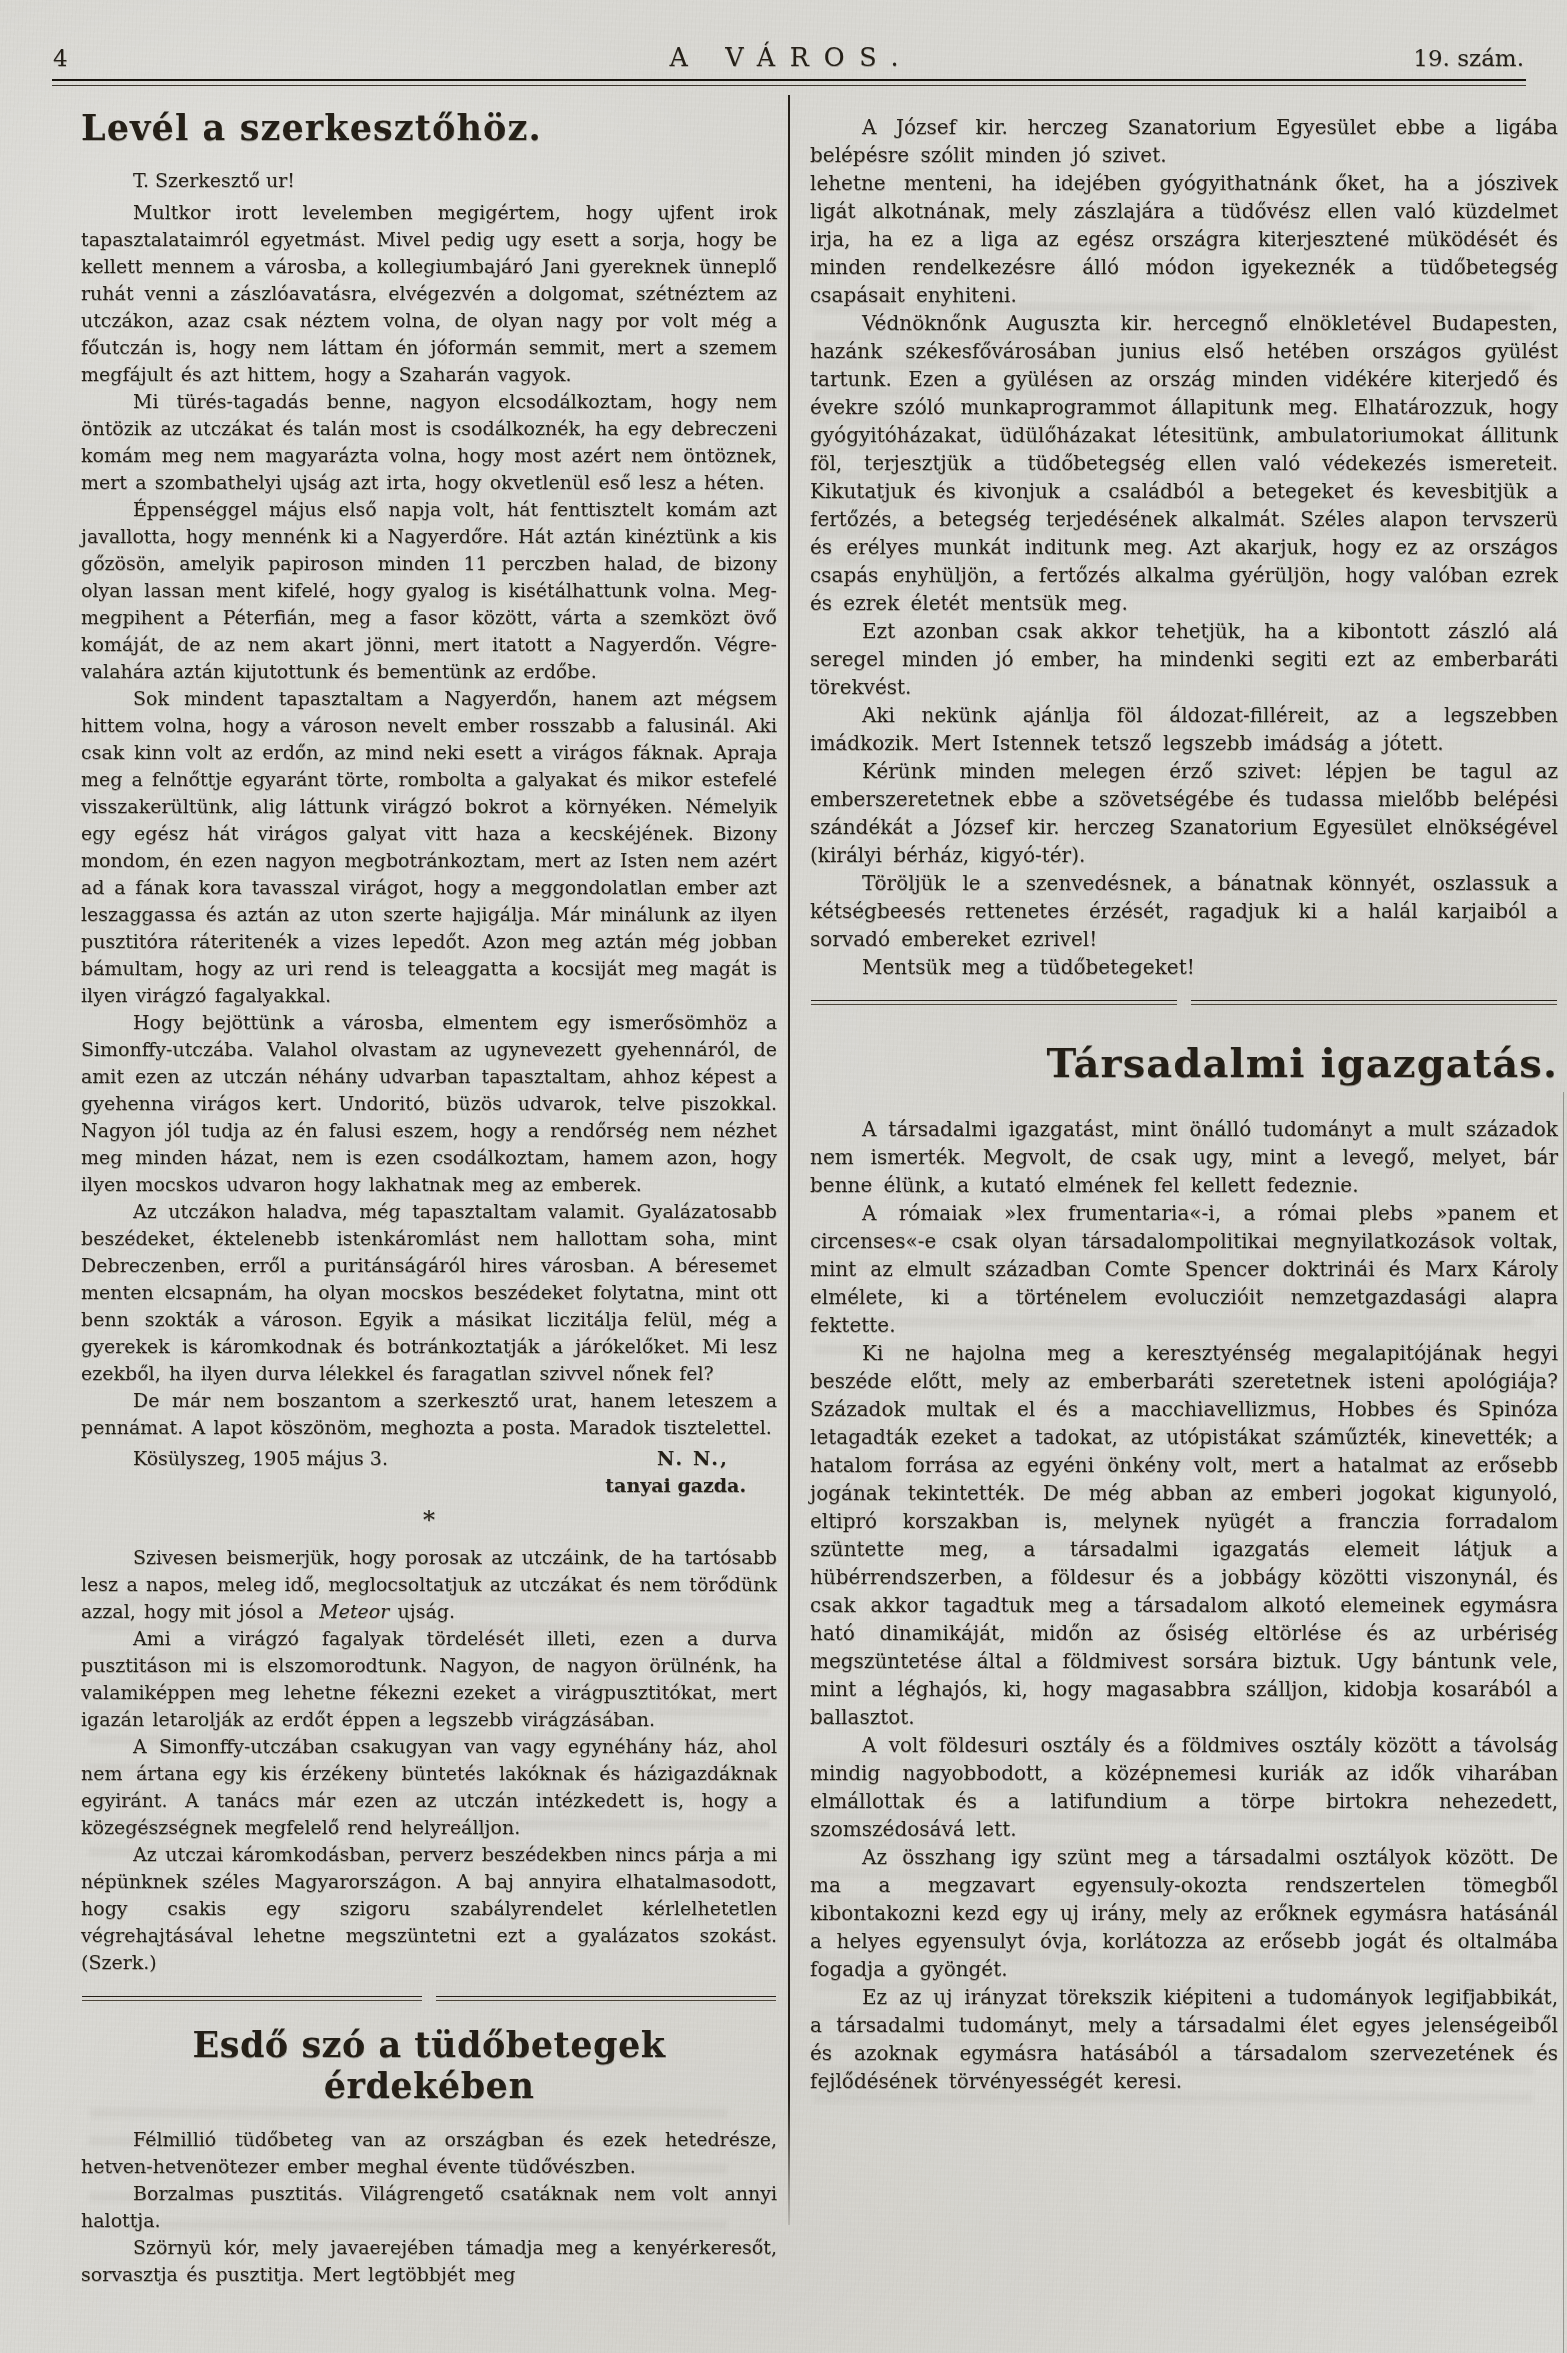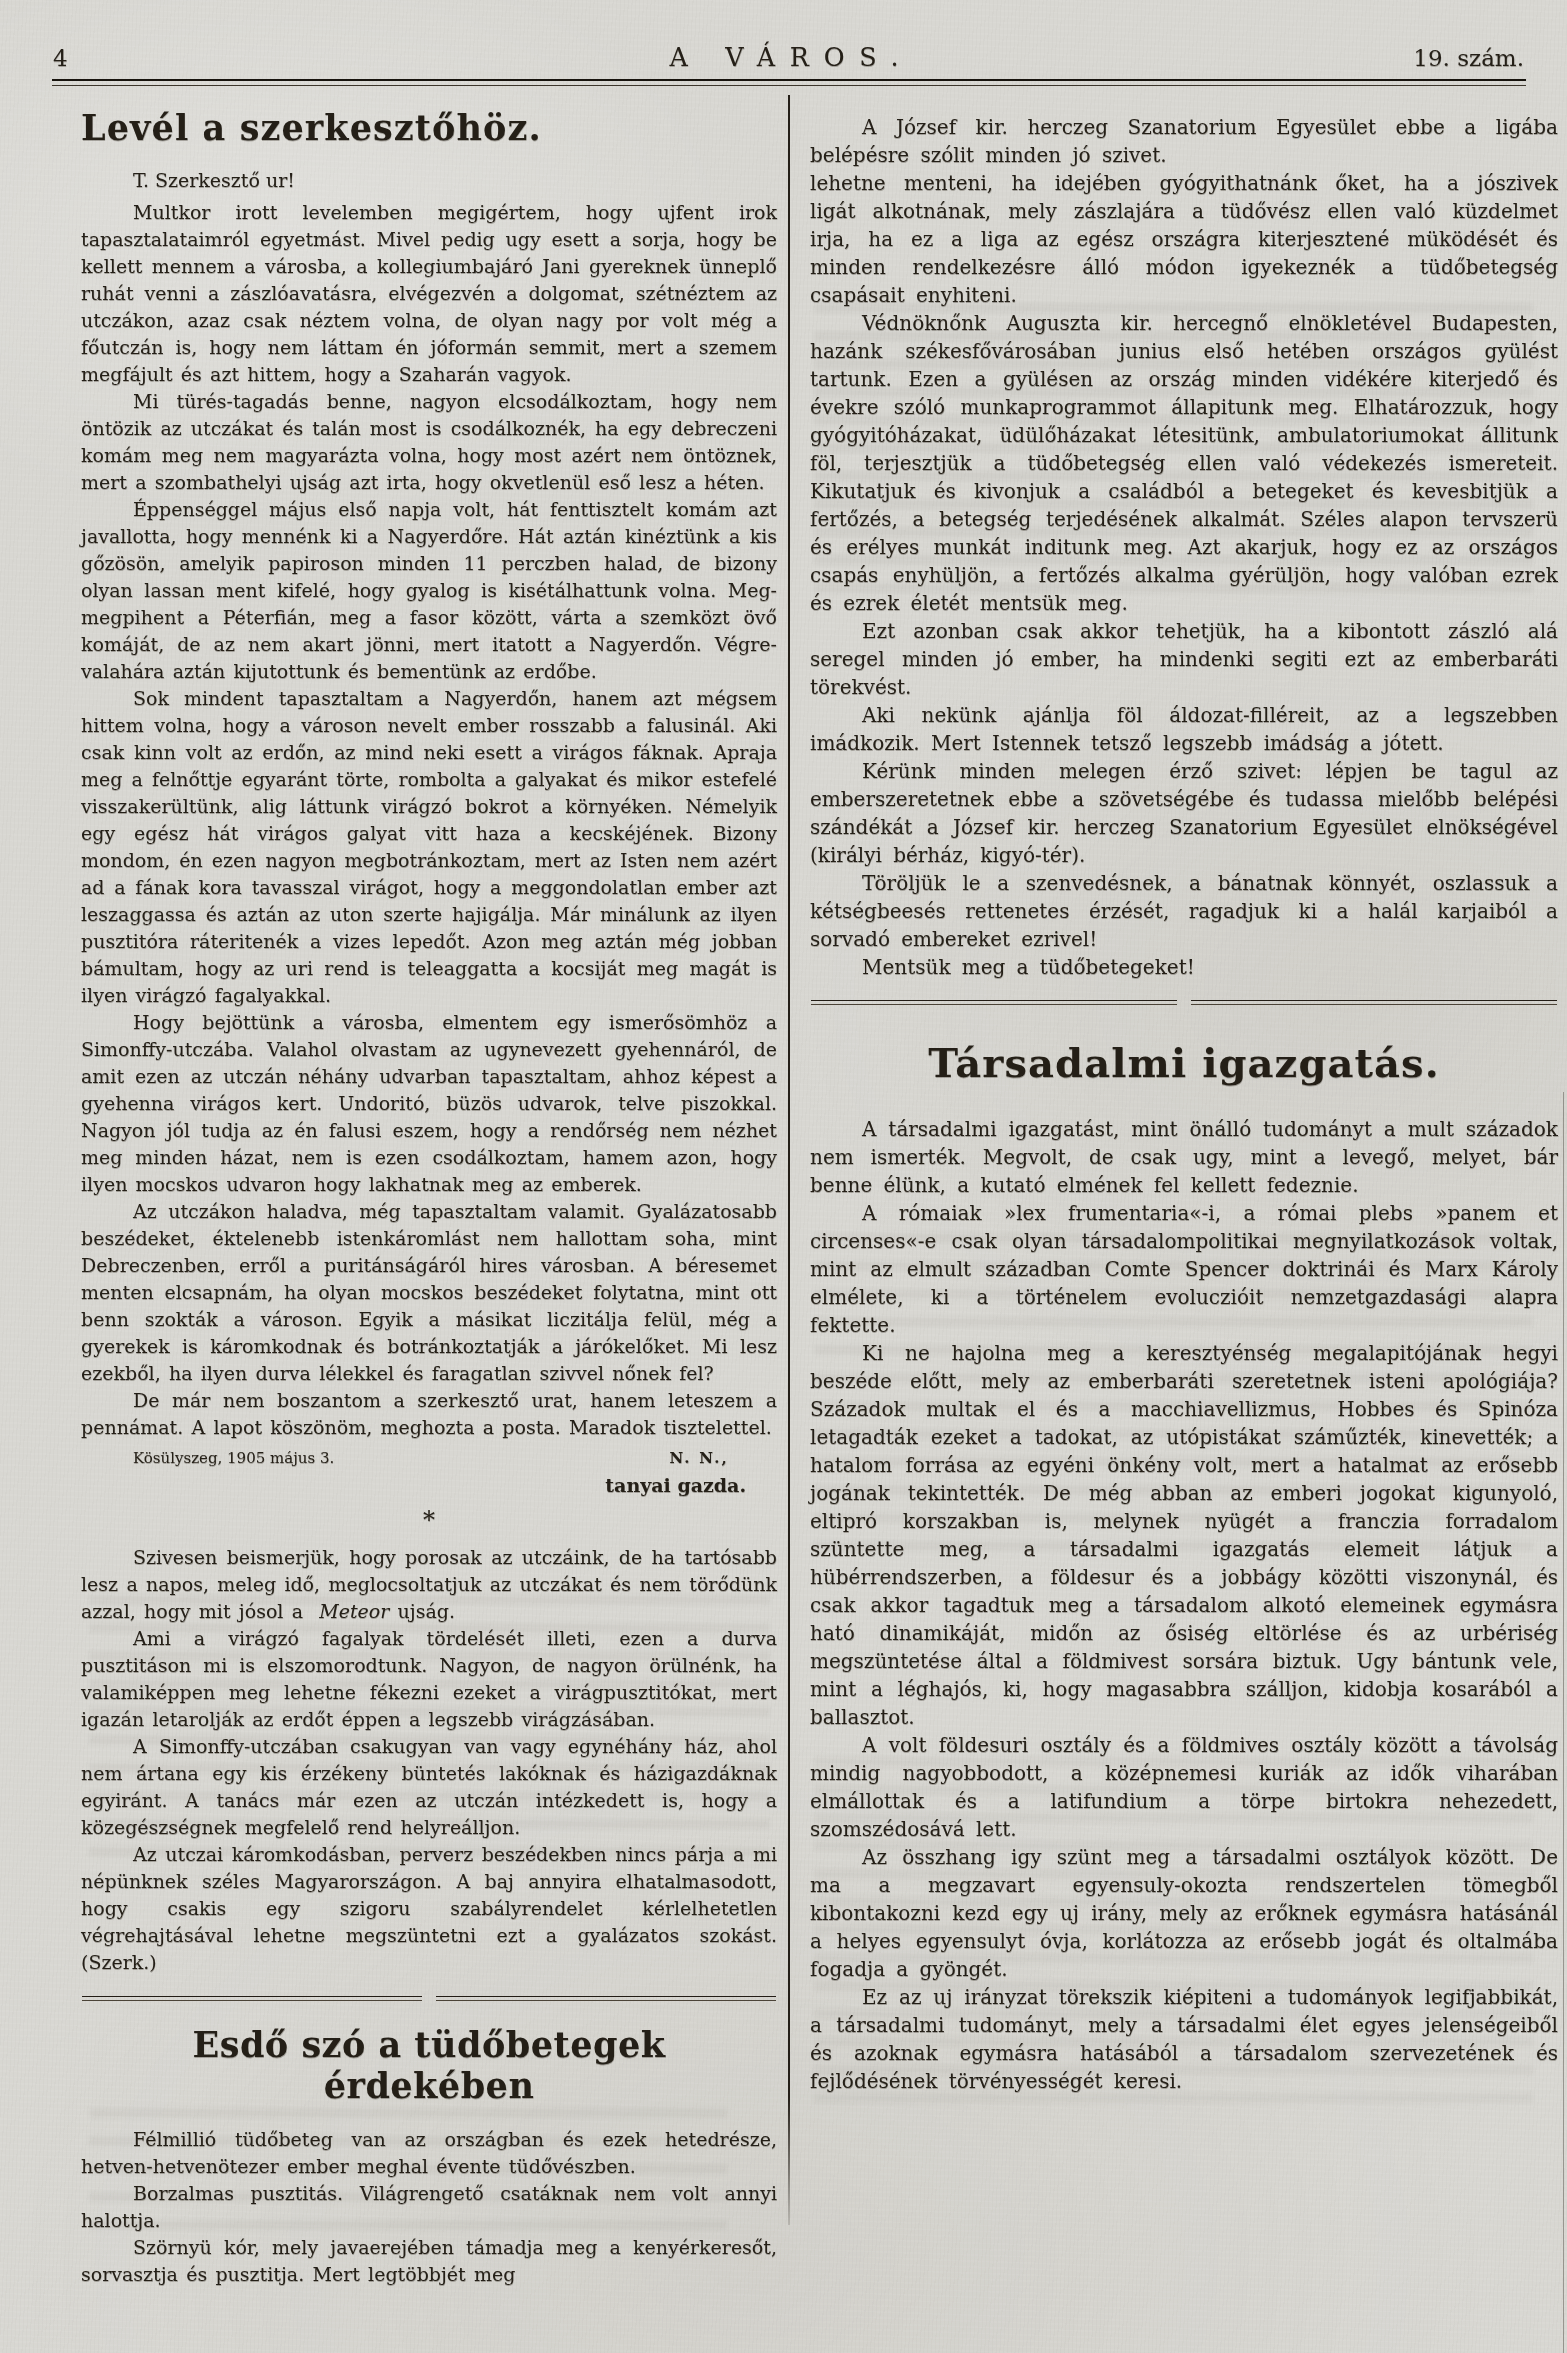--- a/index.html
+++ b/index.html
@@ -30,24 +30,24 @@
   .col.left{left:81px;width:696px;}
   .col.right{left:810px;width:748px;padding-top:19.5px;}
   .bp{margin:0;text-align:justify;text-indent:52px;font-size:19px;line-height:27px;word-spacing:2.2px;}
   .col.right .bp{font-size:20px;line-height:28px;word-spacing:4.9px;}
   .noindent{text-indent:0;}
   .it{font-style:italic;margin-left:8px;}
   
   .art1-title{margin:14px 0 18.4px;text-align:left;font-size:35px;font-weight:700;letter-spacing:1.1px;}
   .salutation{margin:0 0 4.3px;text-indent:52px;font-size:19px;line-height:28px;}
   .art2-title{margin:23px 2.2px 20.5px;text-align:center;font-size:35px;font-weight:700;letter-spacing:0.5px;}
-  .art3-title{margin:34px 0 29px;text-align:center;font-size:40px;font-weight:700;letter-spacing:1.1px;}
+  .art3-title{margin:34px 0 29px;text-align:right;font-size:40px;font-weight:700;letter-spacing:1.1px;}
   
   .sigrow{display:flex;justify-content:space-between;align-items:baseline;margin-top:3.2px;
-    font-size:15px;line-height:28px;}
+    font-size:19px;line-height:28px;}
   .dateline{padding-left:52px;}
   .signame{font-weight:700;padding-right:48px;letter-spacing:2.2px;}
   .sigrole{text-align:right;padding-right:31px;font-weight:700;font-size:19px;line-height:27px;}
   .star{text-align:center;font-size:24px;line-height:26px;margin:8.6px 0 10.8px;}
   
   .rule2{display:flex;gap:14px;margin:19.5px 1.1px 0;}
   .rule2 span{flex:1;height:3.2px;border-top:1.6px solid #221c15;border-bottom:1.1px solid #4b4337;}
   
   .bleed{position:absolute;pointer-events:none;filter:blur(2.2px);
     background:repeating-linear-gradient(180deg, rgba(54,48,40,0.85) 0 9.7px, transparent 9.7px 28px);}

